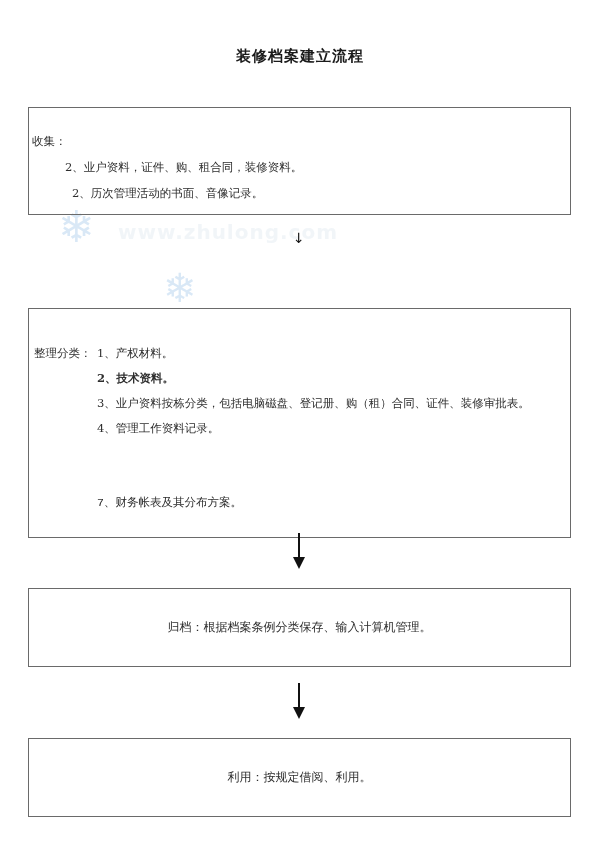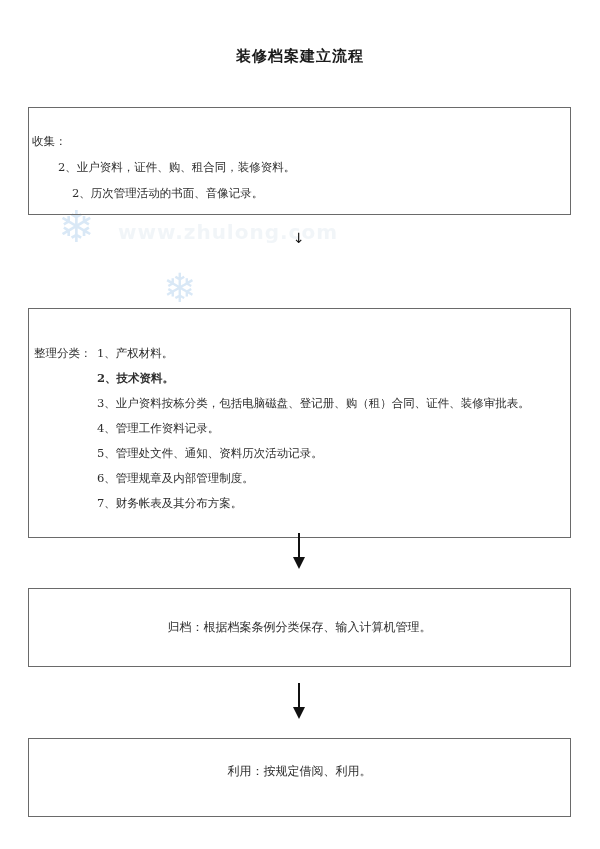--- a/index.html
+++ b/index.html
@@ -122,46 +122,44 @@
 <body>
 
 <div class="snowflake snowflake-1">❄</div>
 <div class="watermark">www.zhulong.com</div>
 <div class="snowflake snowflake-2">❄</div>
 
 <div class="page-title">装修档案建立流程</div>
 
 <div class="box box-collect">
   <div class="line" style="left:3px; top:26px;">收集：</div>
-  <div class="line" style="left:29px; top:52px;text-align:right;">2、业户资料，证件、购、租合同，装修资料。</div>
+  <div class="line" style="left:36px; top:52px;text-align:right;">2、业户资料，证件、购、租合同，装修资料。</div>
   <div class="line" style="left:43px; top:78px;">2、历次管理活动的书面、音像记录。</div>
 </div>
 
 <div class="arrow-small">↓</div>
 
 <div class="box box-organize">
   <div class="line" style="left:5px; top:37px;">整理分类：</div>
   <div class="line" style="left:68px; top:37px;">1、产权材料。</div>
   <div class="line" style="left:68px; top:62px;font-weight:bold;">2、技术资料。</div>
   <div class="line" style="left:68px; top:87px;">3、业户资料按栋分类，包括电脑磁盘、登记册、购（租）合同、证件、装修审批表。</div>
   <div class="line" style="left:68px; top:112px;">4、管理工作资料记录。</div>
-  <div class="line" style="left:68px; top:137px;">5、管理处文件、通知、资料历次活动记录。</div>
-  <div class="line" style="left:68px; top:162px;">6、管理规章及内部管理制度。</div>
-  <div class="line" style="left:68px; top:187px;">7、财务帐表及其分布方案。</div>
+  <div class="line" style="left:68px; top:187px;font-family:Liberation Mono, monospace;">7、财务帐表及其分布方案。</div>
 </div>
 
 <div class="arrow arrow-2">
   <div class="shaft"></div>
   <div class="head"></div>
 </div>
 
 <div class="box box-archive">
   <div class="center-line" style="top:31px;">归档：根据档案条例分类保存、输入计算机管理。</div>
 </div>
 
 <div class="arrow arrow-3">
   <div class="shaft"></div>
   <div class="head"></div>
 </div>
 
 <div class="box box-use">
-  <div class="center-line" style="top:25px;">利用：按规定借阅、利用。</div>
+  <div class="center-line" style="top:31px;">利用：按规定借阅、利用。</div>
 </div>
 
 </body></html>

